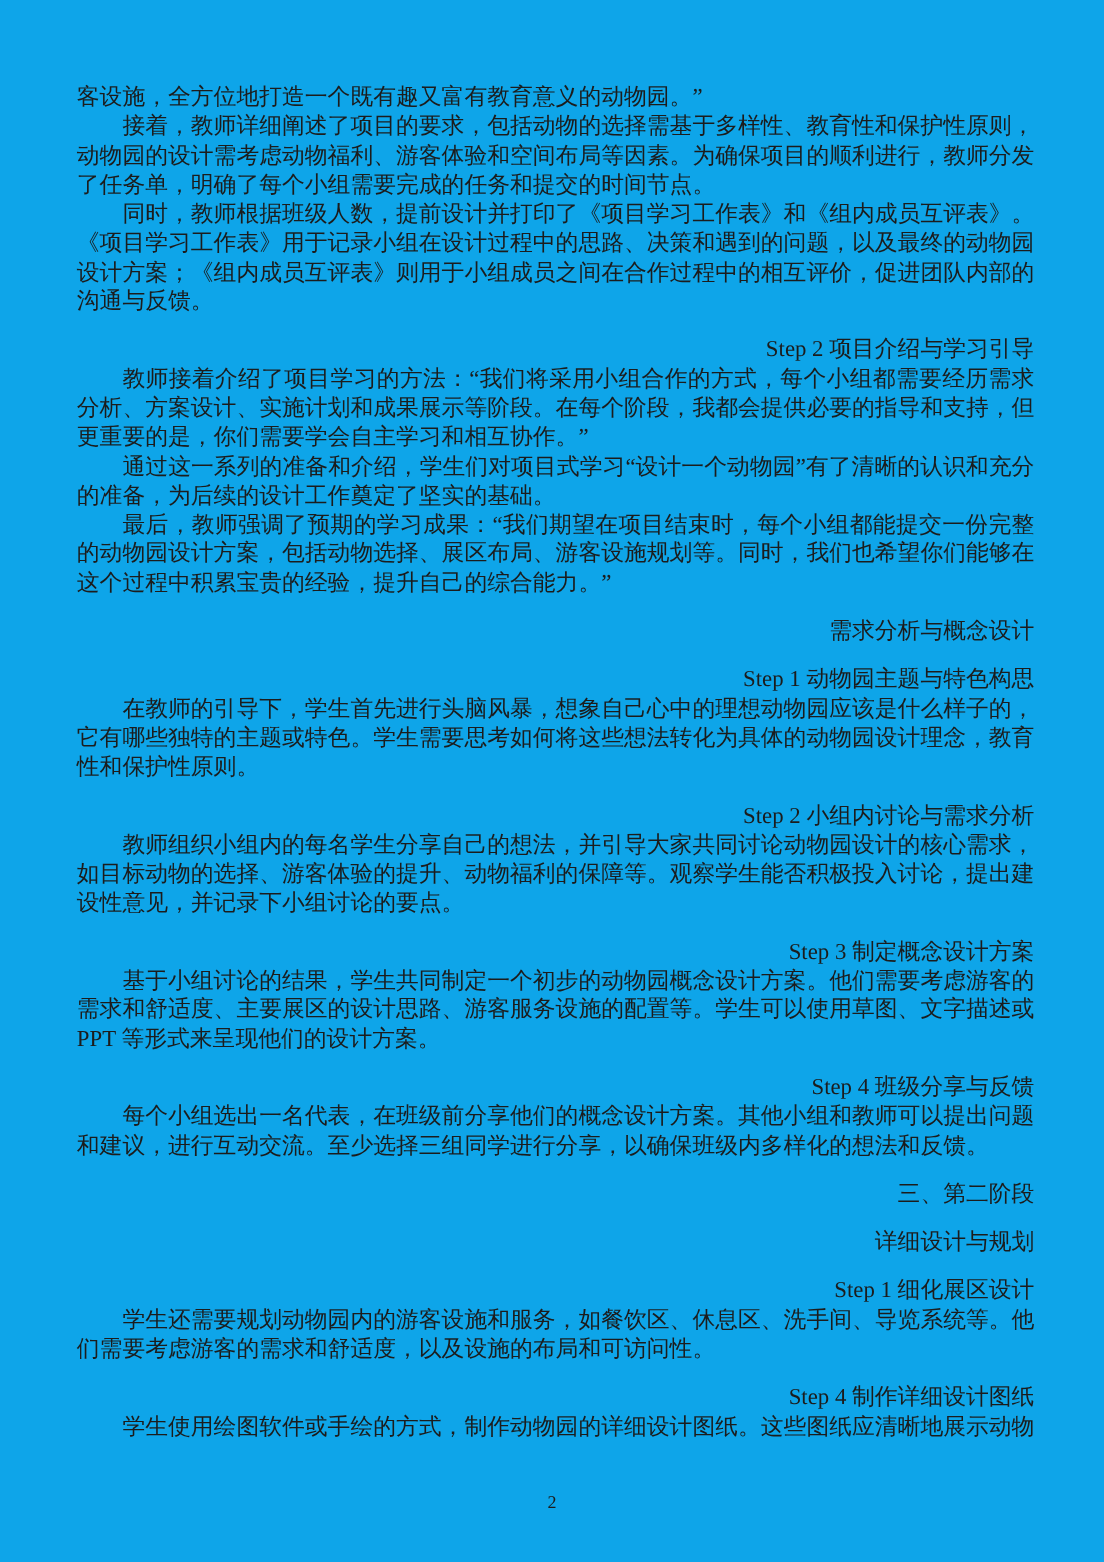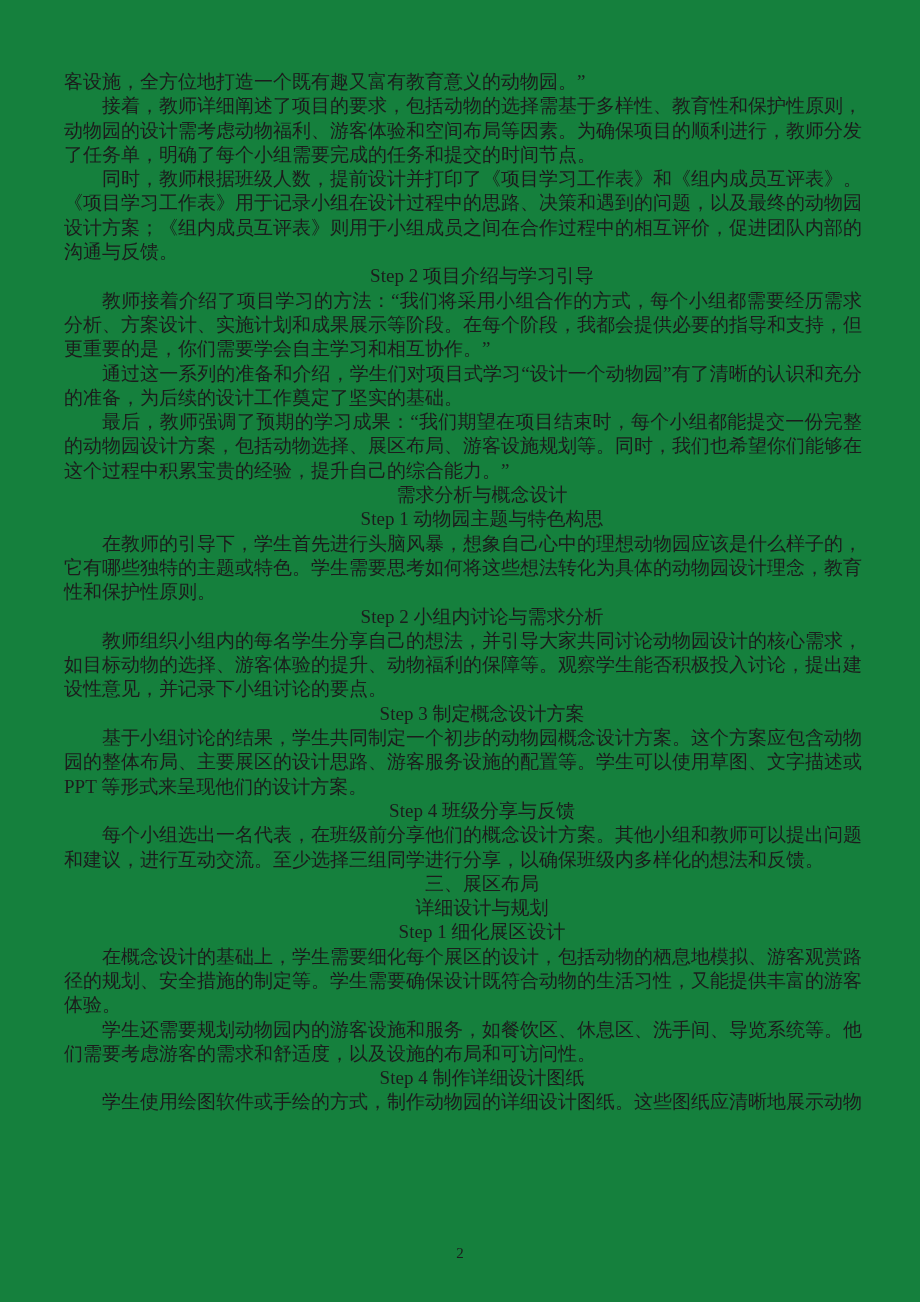--- a/index.html
+++ b/index.html
@@ -7,21 +7,21 @@
     padding: 0;
     background: #ffffff;
     width: 920px;
     height: 1302px;
     overflow: hidden;
   }
   .page {
     position: relative;
     width: 920px;
     height: 1302px;
-    background: #15803d;
+    background: #0ea5e9;
     font-family: "Liberation Serif", "DejaVu Serif", serif;
     color: #1c1c1c;
   }
   .content {
     position: absolute;
     left: 64px;
     top: 70px;
     width: 798px;
     font-size: 19px;
     line-height: 24.3px;
@@ -31,21 +31,22 @@
     padding: 0;
     text-indent: 2em;
     text-align: justify;
     word-break: break-all;
   }
   .para.continuation {
     text-indent: 0;
   }
   .para.step,
   .para.section {
-    text-align: center;
+    text-align: right;
+    margin-top: 16px;
   }
   .footer {
     position: absolute;
     left: 0;
     top: 1244px;
     width: 920px;
     text-align: center;
   }
   .page-num {
     font-size: 15px;
@@ -63,27 +64,26 @@
       <p class="para step">Step 2 项目介绍与学习引导</p>
       <p class="para body">教师接着介绍了项目学习的方法：“我们将采用小组合作的方式，每个小组都需要经历需求分析、方案设计、实施计划和成果展示等阶段。在每个阶段，我都会提供必要的指导和支持，但更重要的是，你们需要学会自主学习和相互协作。”</p>
       <p class="para body">通过这一系列的准备和介绍，学生们对项目式学习“设计一个动物园”有了清晰的认识和充分的准备，为后续的设计工作奠定了坚实的基础。</p>
       <p class="para body">最后，教师强调了预期的学习成果：“我们期望在项目结束时，每个小组都能提交一份完整的动物园设计方案，包括动物选择、展区布局、游客设施规划等。同时，我们也希望你们能够在这个过程中积累宝贵的经验，提升自己的综合能力。”</p>
       <p class="para section">需求分析与概念设计</p>
       <p class="para step">Step 1 动物园主题与特色构思</p>
       <p class="para body">在教师的引导下，学生首先进行头脑风暴，想象自己心中的理想动物园应该是什么样子的，它有哪些独特的主题或特色。学生需要思考如何将这些想法转化为具体的动物园设计理念，教育性和保护性原则。</p>
       <p class="para step">Step 2 小组内讨论与需求分析</p>
       <p class="para body">教师组织小组内的每名学生分享自己的想法，并引导大家共同讨论动物园设计的核心需求，如目标动物的选择、游客体验的提升、动物福利的保障等。观察学生能否积极投入讨论，提出建设性意见，并记录下小组讨论的要点。</p>
       <p class="para step">Step 3 制定概念设计方案</p>
-      <p class="para body">基于小组讨论的结果，学生共同制定一个初步的动物园概念设计方案。这个方案应包含动物园的整体布局、主要展区的设计思路、游客服务设施的配置等。学生可以使用草图、文字描述或 PPT 等形式来呈现他们的设计方案。</p>
+      <p class="para body">基于小组讨论的结果，学生共同制定一个初步的动物园概念设计方案。他们需要考虑游客的需求和舒适度、主要展区的设计思路、游客服务设施的配置等。学生可以使用草图、文字描述或 PPT 等形式来呈现他们的设计方案。</p>
       <p class="para step">Step 4 班级分享与反馈</p>
       <p class="para body">每个小组选出一名代表，在班级前分享他们的概念设计方案。其他小组和教师可以提出问题和建议，进行互动交流。至少选择三组同学进行分享，以确保班级内多样化的想法和反馈。</p>
-      <p class="para section">三、展区布局</p>
+      <p class="para section">三、第二阶段</p>
       <p class="para section">详细设计与规划</p>
       <p class="para step">Step 1 细化展区设计</p>
-      <p class="para body">在概念设计的基础上，学生需要细化每个展区的设计，包括动物的栖息地模拟、游客观赏路径的规划、安全措施的制定等。学生需要确保设计既符合动物的生活习性，又能提供丰富的游客体验。</p>
       <p class="para body">学生还需要规划动物园内的游客设施和服务，如餐饮区、休息区、洗手间、导览系统等。他们需要考虑游客的需求和舒适度，以及设施的布局和可访问性。</p>
       <p class="para step">Step 4 制作详细设计图纸</p>
       <p class="para body">学生使用绘图软件或手绘的方式，制作动物园的详细设计图纸。这些图纸应清晰地展示动物</p>
     </div>
   <div class="footer">
     <span class="page-num">2</span>
   </div>
 </div>
 
 </body></html>

